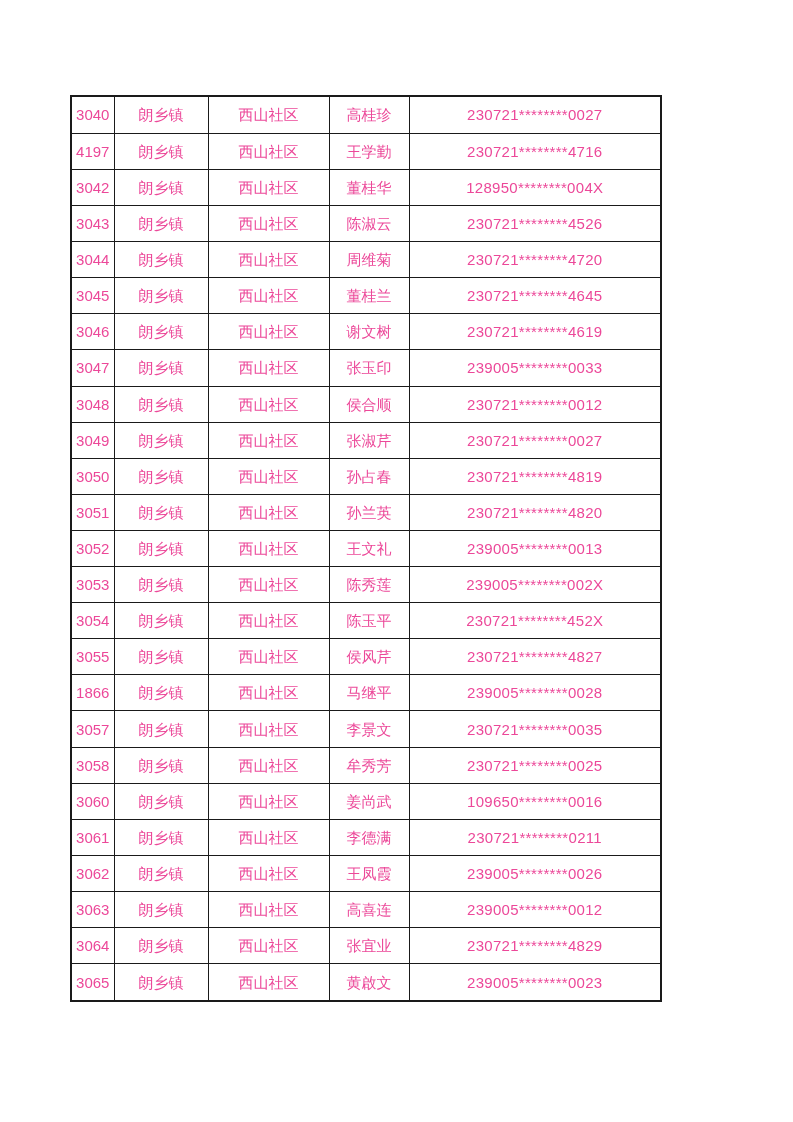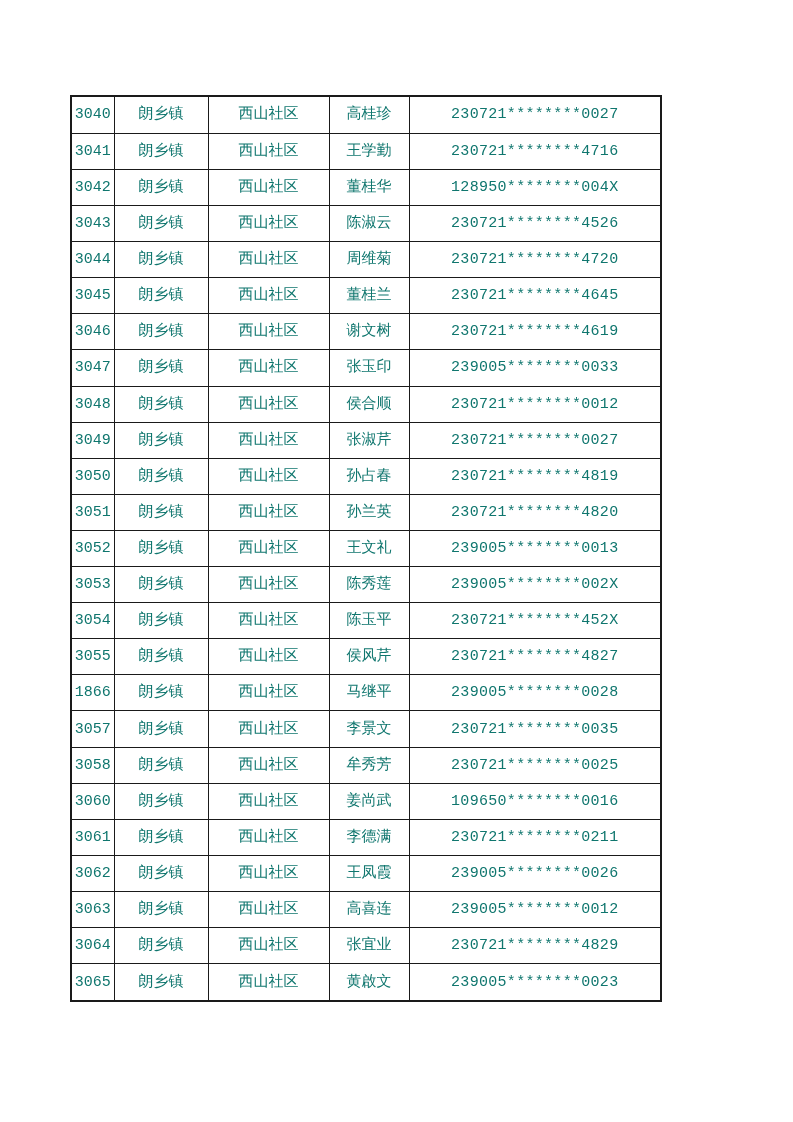--- a/index.html
+++ b/index.html
@@ -6,22 +6,22 @@
     margin: 0;
     padding: 0;
     background: #ffffff;
   }
   .page {
     position: relative;
     width: 793px;
     height: 1122px;
     background: #ffffff;
     overflow: hidden;
-    font-family: Liberation Mono, monospace;
-    color: #0f766e;
+    font-family: Liberation Sans, sans-serif;
+    color: #ec4899;
   }
   table.roster {
     position: absolute;
     left: 70px;
     top: 95px;
     width: 590px;
     height: 907px;
     border-collapse: collapse;
     table-layout: fixed;
     border: 2px solid #1a1a1a;
@@ -53,21 +53,21 @@
     </colgroup>
     <tbody>
         <tr>
           <td class="col-serial">3040</td>
           <td class="col-town">朗乡镇</td>
           <td class="col-community">西山社区</td>
           <td class="col-name">高桂珍</td>
           <td class="col-id">230721********0027</td>
         </tr>
         <tr>
-          <td class="col-serial">3041</td>
+          <td class="col-serial">4197</td>
           <td class="col-town">朗乡镇</td>
           <td class="col-community">西山社区</td>
           <td class="col-name">王学勤</td>
           <td class="col-id">230721********4716</td>
         </tr>
         <tr>
           <td class="col-serial">3042</td>
           <td class="col-town">朗乡镇</td>
           <td class="col-community">西山社区</td>
           <td class="col-name">董桂华</td>

